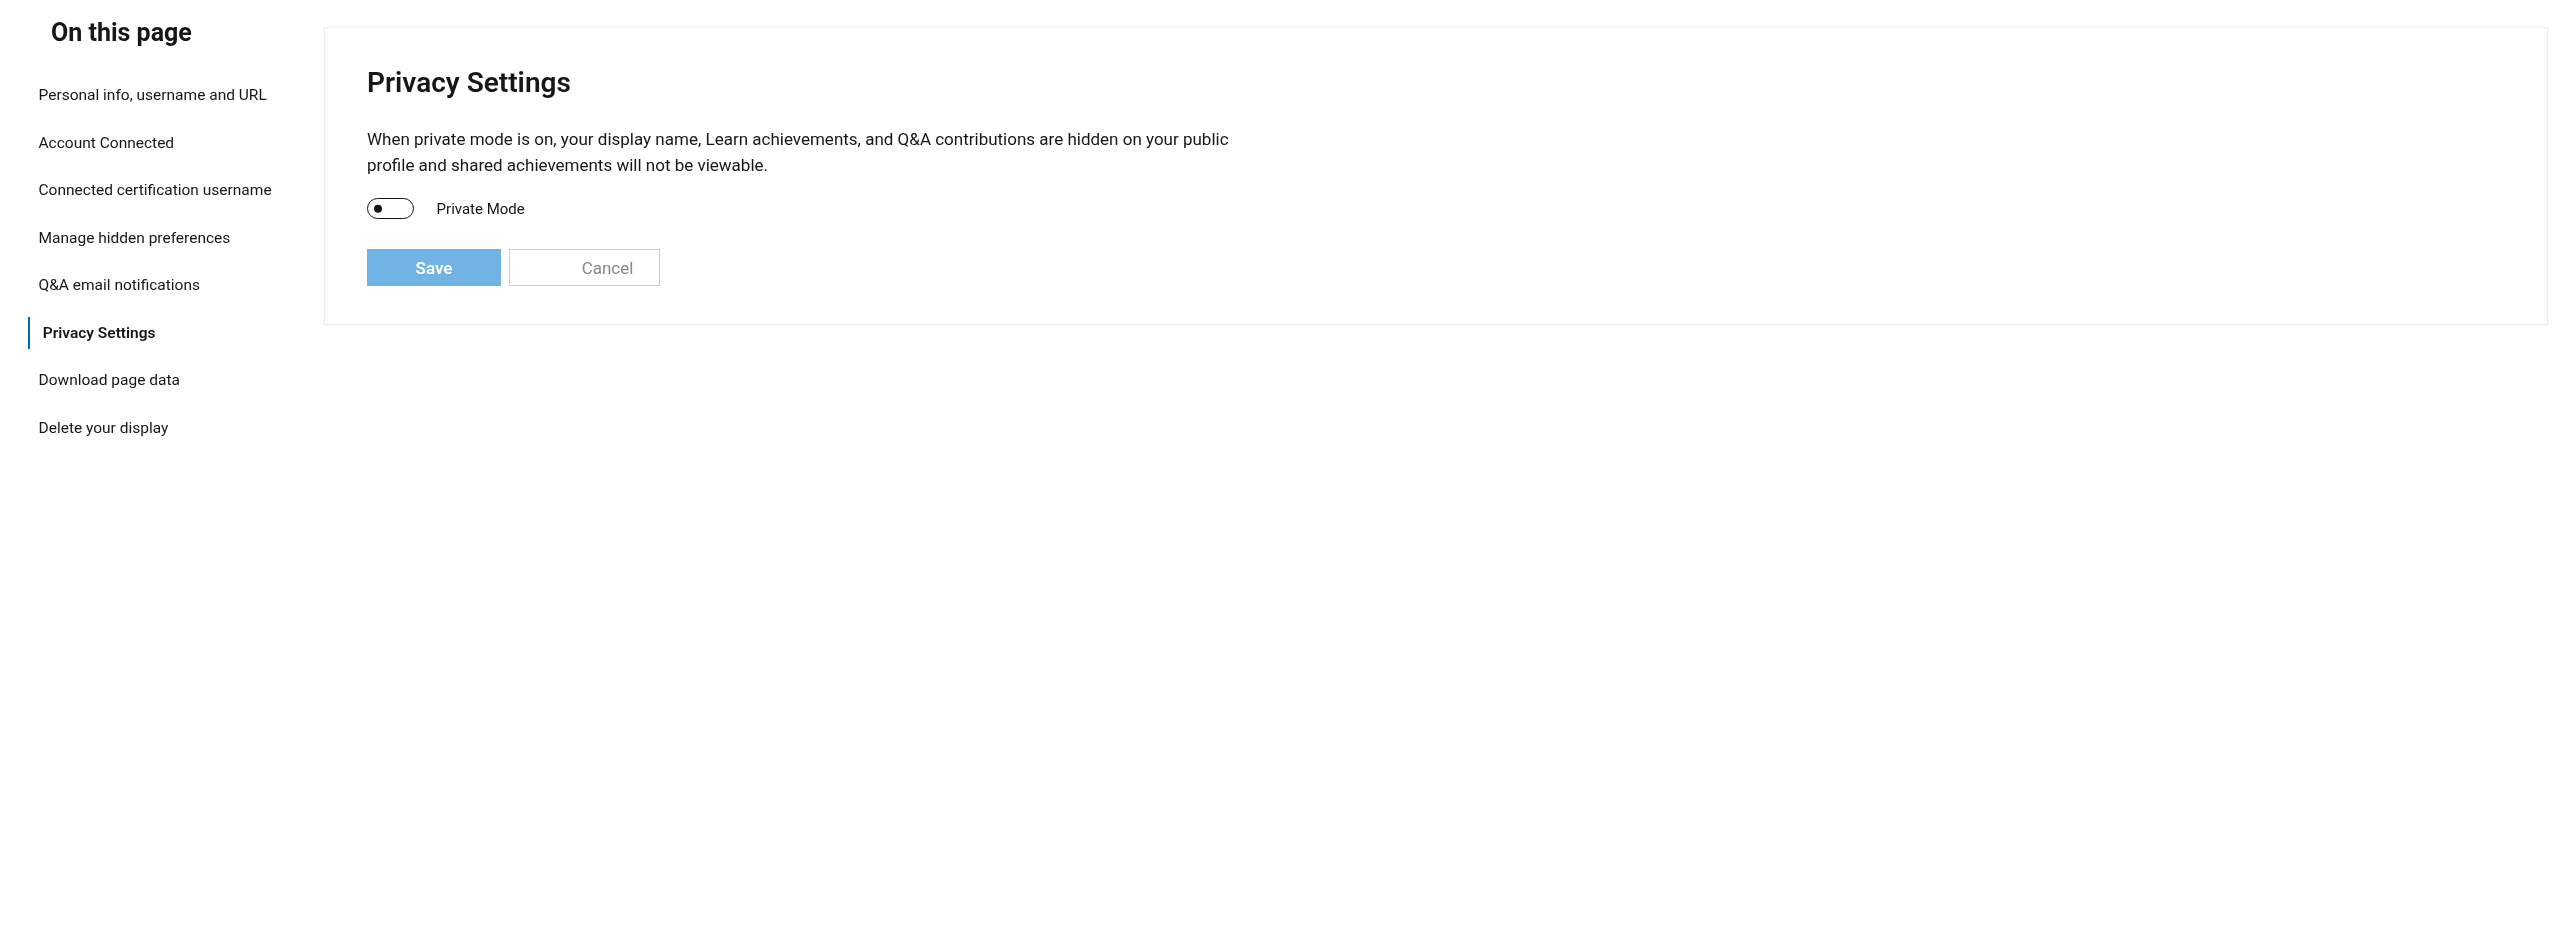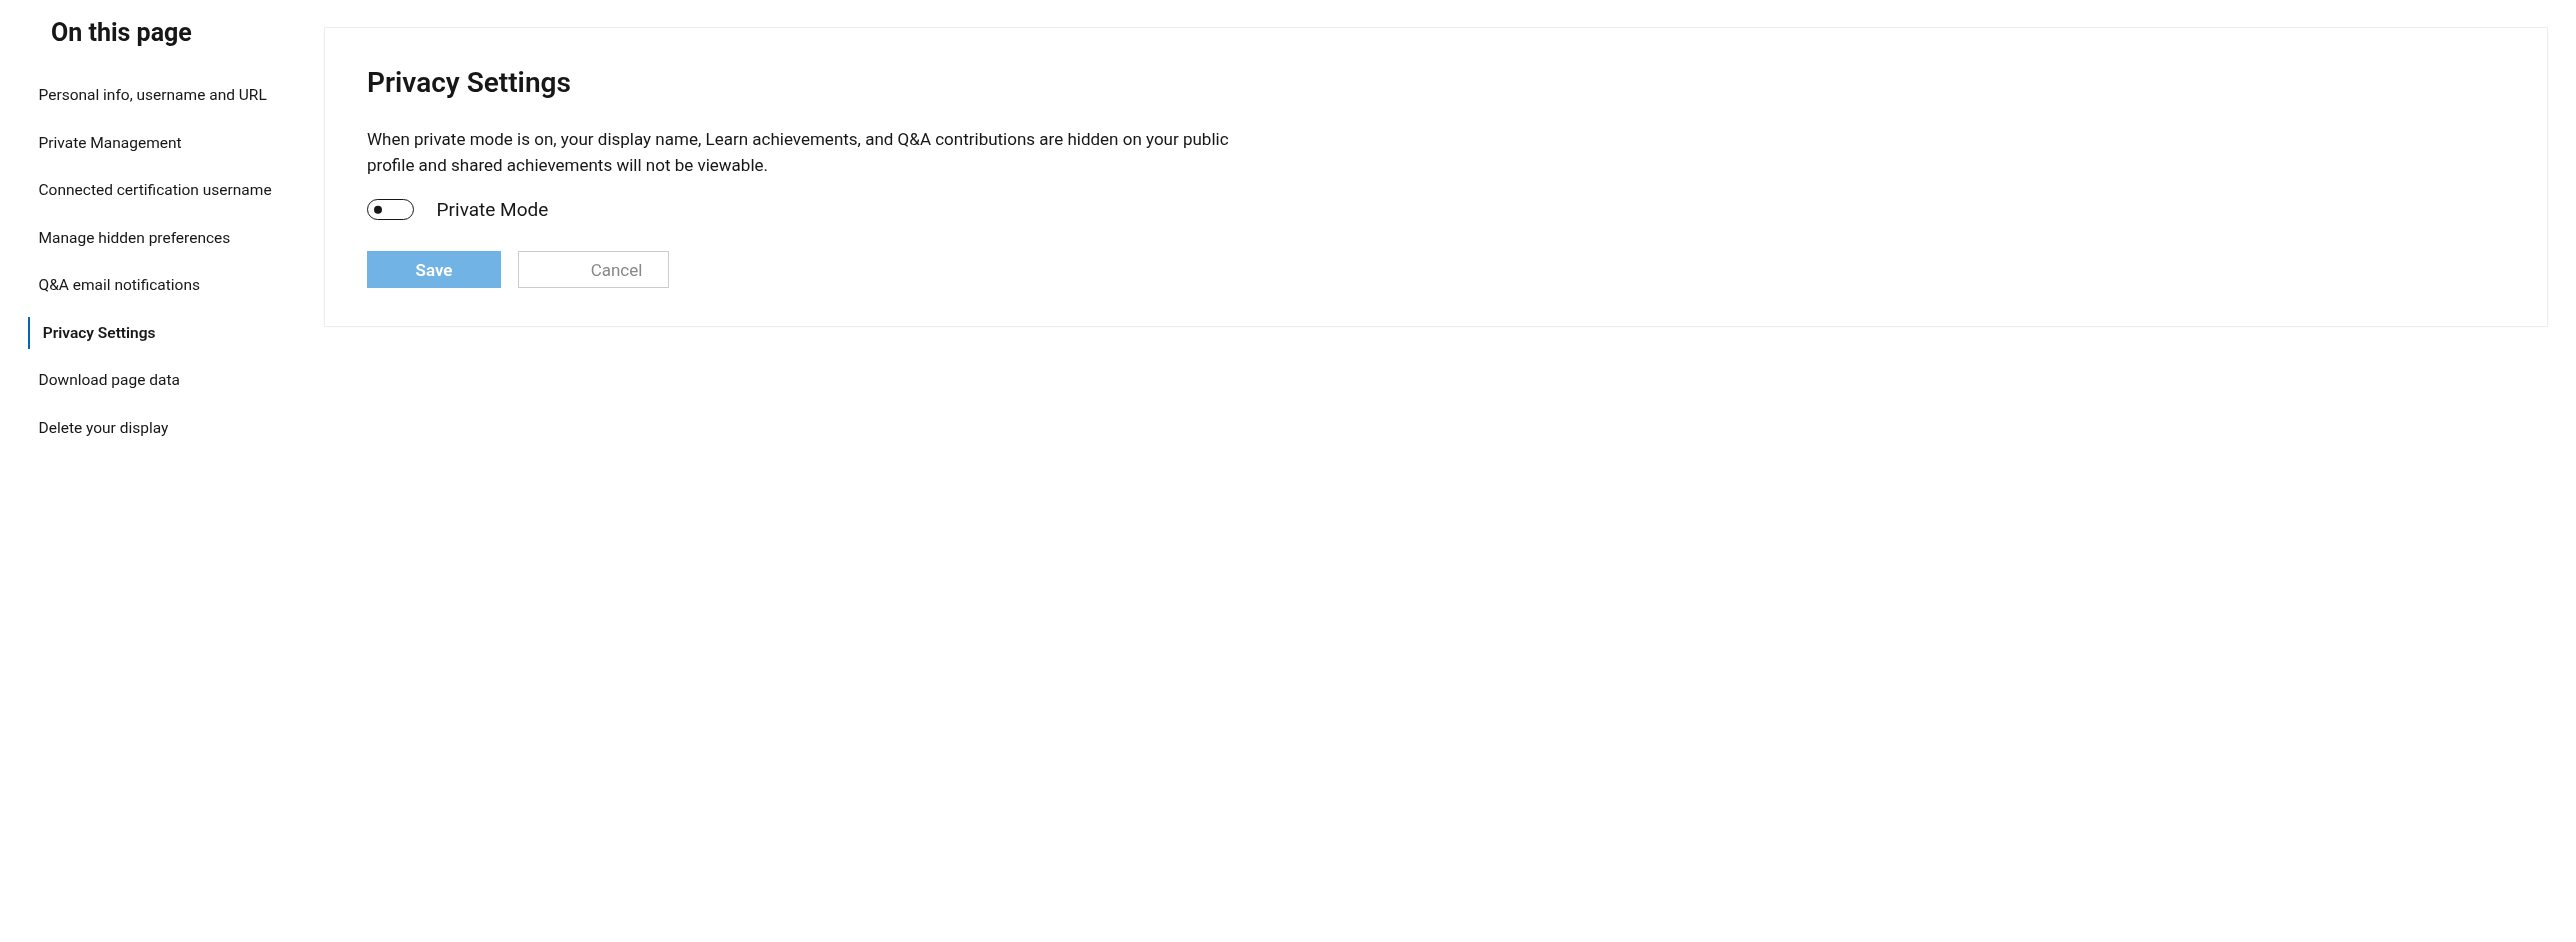--- a/index.html
+++ b/index.html
@@ -89,26 +89,26 @@
       width: 8.5px;
       height: 8.5px;
       background: #171717;
       border-radius: 50%;
       position: absolute;
       top: 50%;
       left: 5.6px;
       transform: translateY(-50%);
     }
     .toggle-label {
-      font-size: 19px;
+      font-size: 15px;
       color: #171717;
     }
     .button-row {
       display: flex;
-      gap: 17px;
+      gap: 8px;
     }
     .btn {
       min-width: 134px;
       height: 37px;
       display: inline-flex;
       align-items: center;
       justify-content: center;
       font-size: 17px;
       cursor: pointer;
       border: none;
@@ -127,21 +127,21 @@
       padding-left: 46px;
     }
   </style>
 </head>
 <body>
 
 <aside class="sidebar">
   <h1 class="sidebar-title">On this page</h1>
   <nav class="sidebar-nav">
     <div class="sidebar-item">Personal info, username and URL</div>
-    <div class="sidebar-item">Private Management</div>
+    <div class="sidebar-item">Account Connected</div>
     <div class="sidebar-item">Connected certification username</div>
     <div class="sidebar-item">Manage hidden preferences</div>
     <div class="sidebar-item">Q&amp;A email notifications</div>
     <div class="sidebar-item active">Privacy Settings</div>
     <div class="sidebar-item">Download page data</div>
     <div class="sidebar-item">Delete your display</div>
   </nav>
 </aside>
 
 <main class="main-content">

